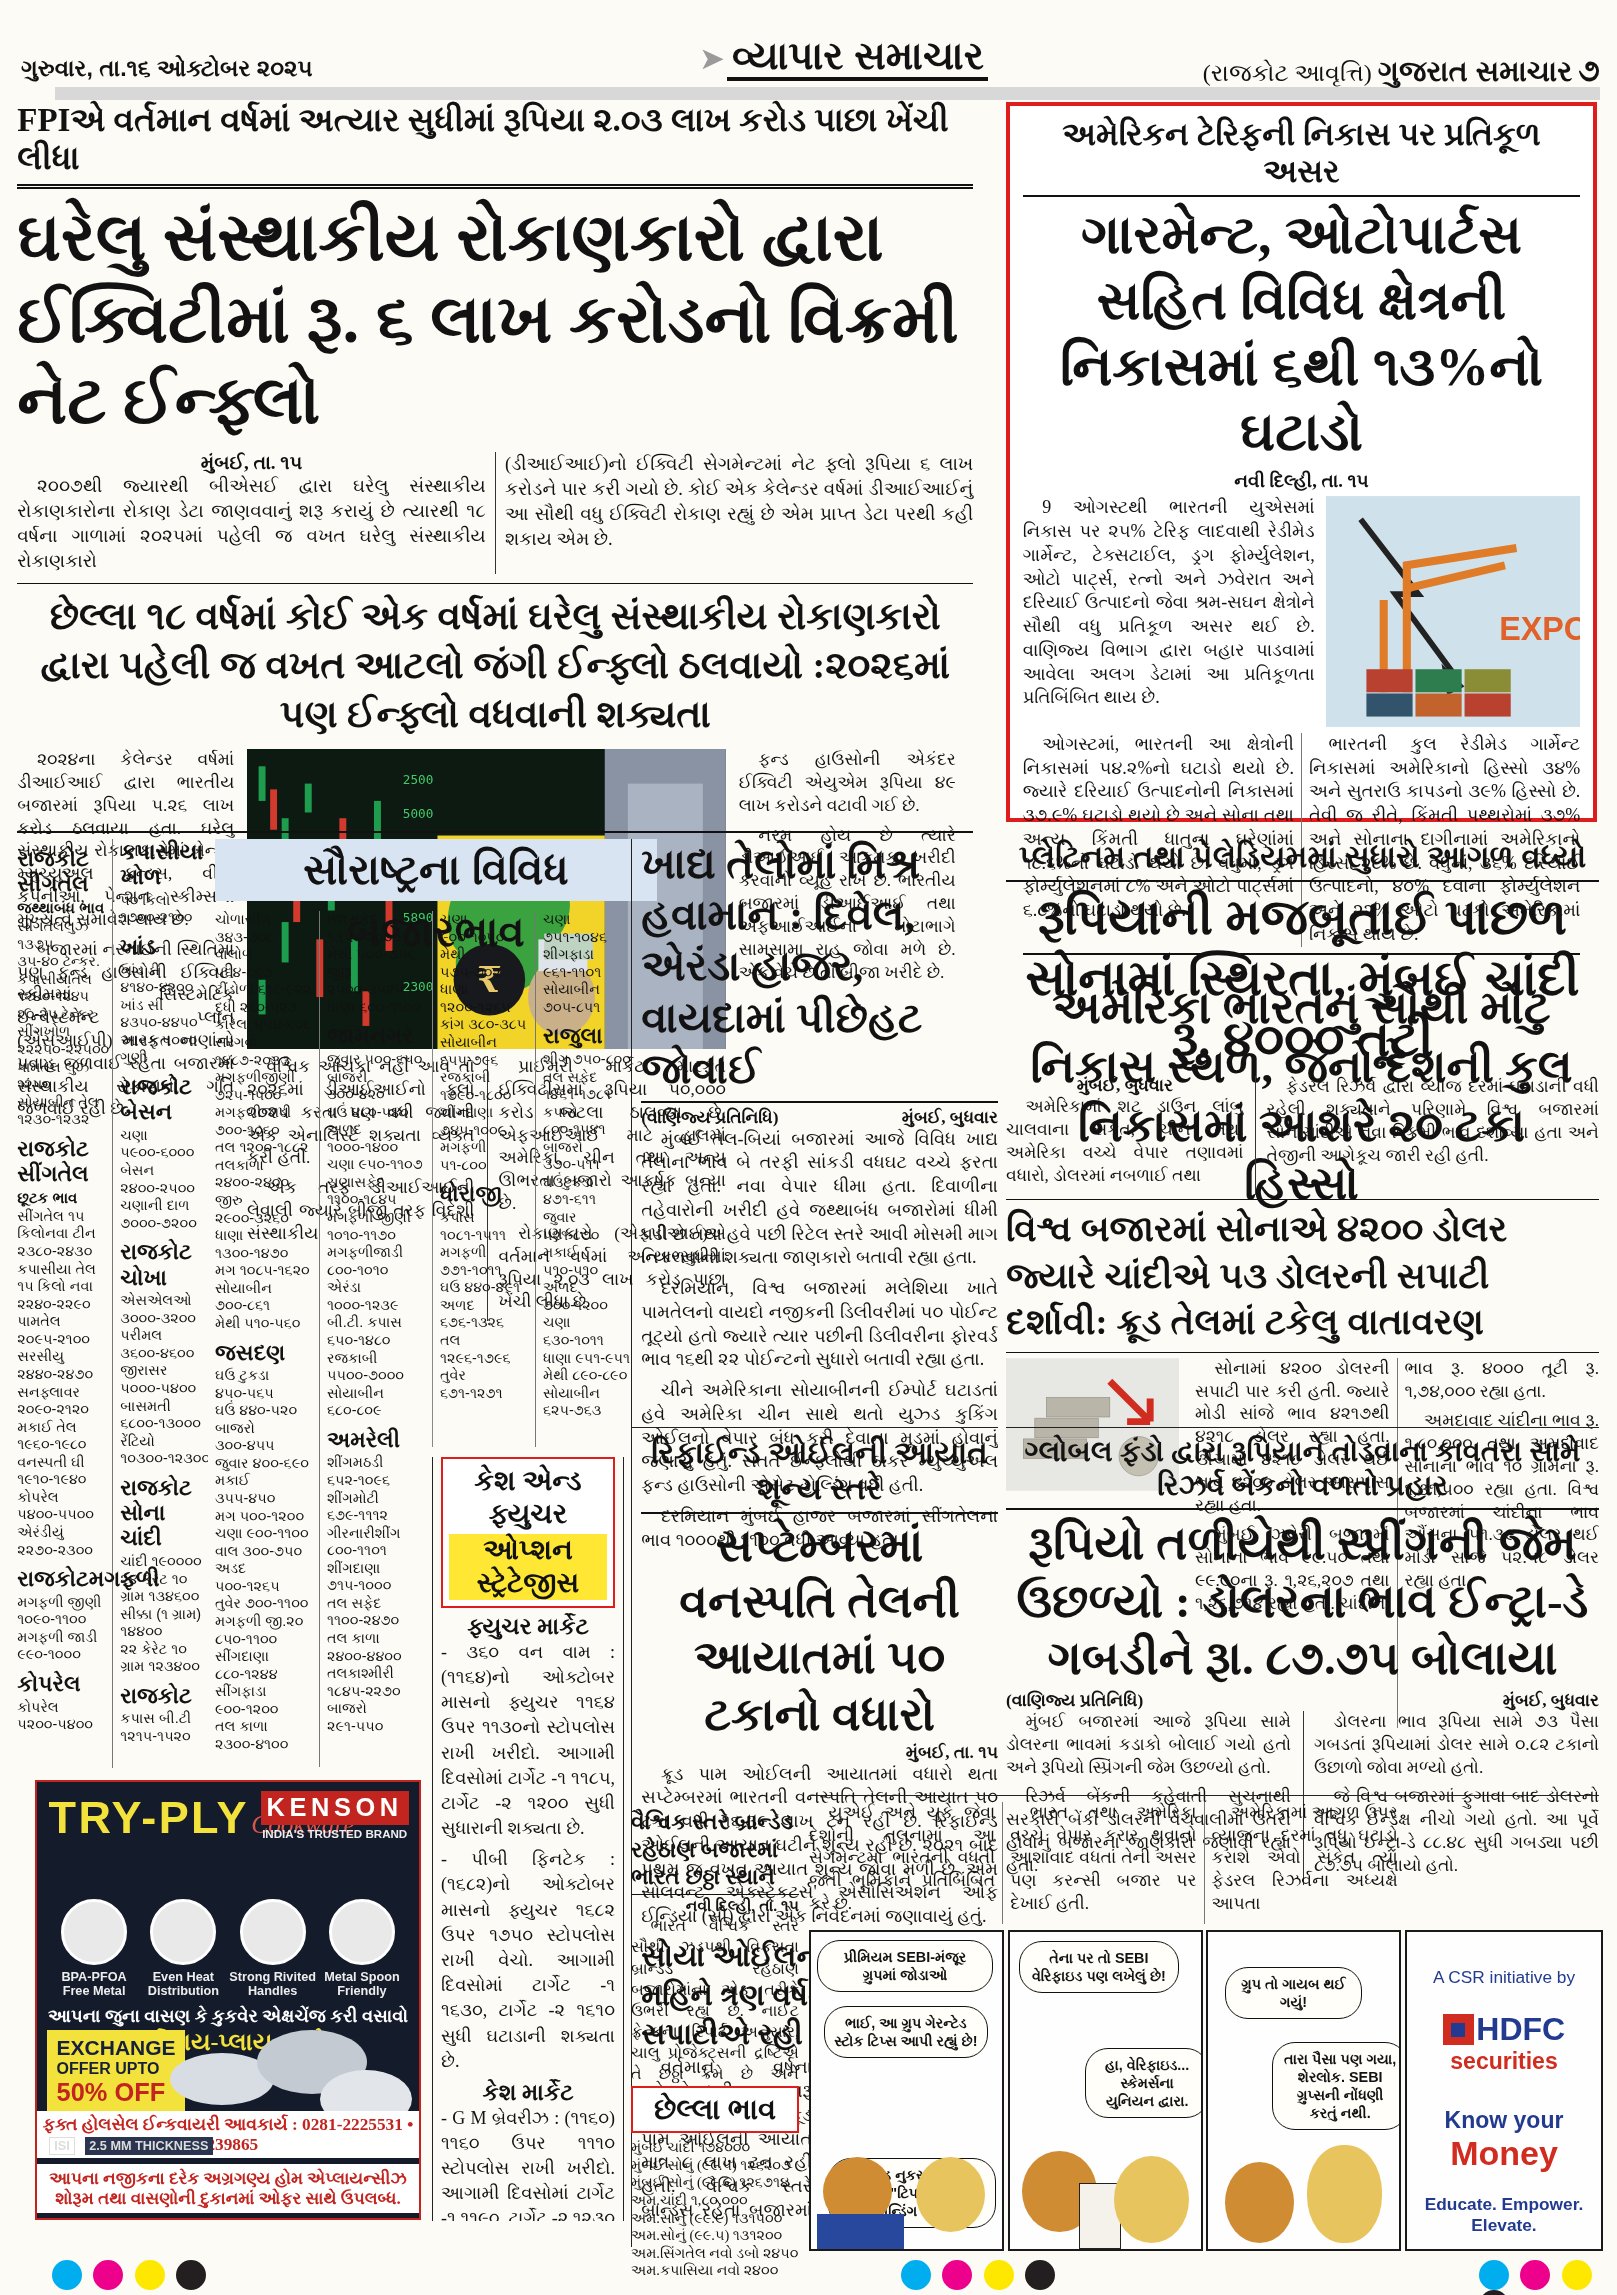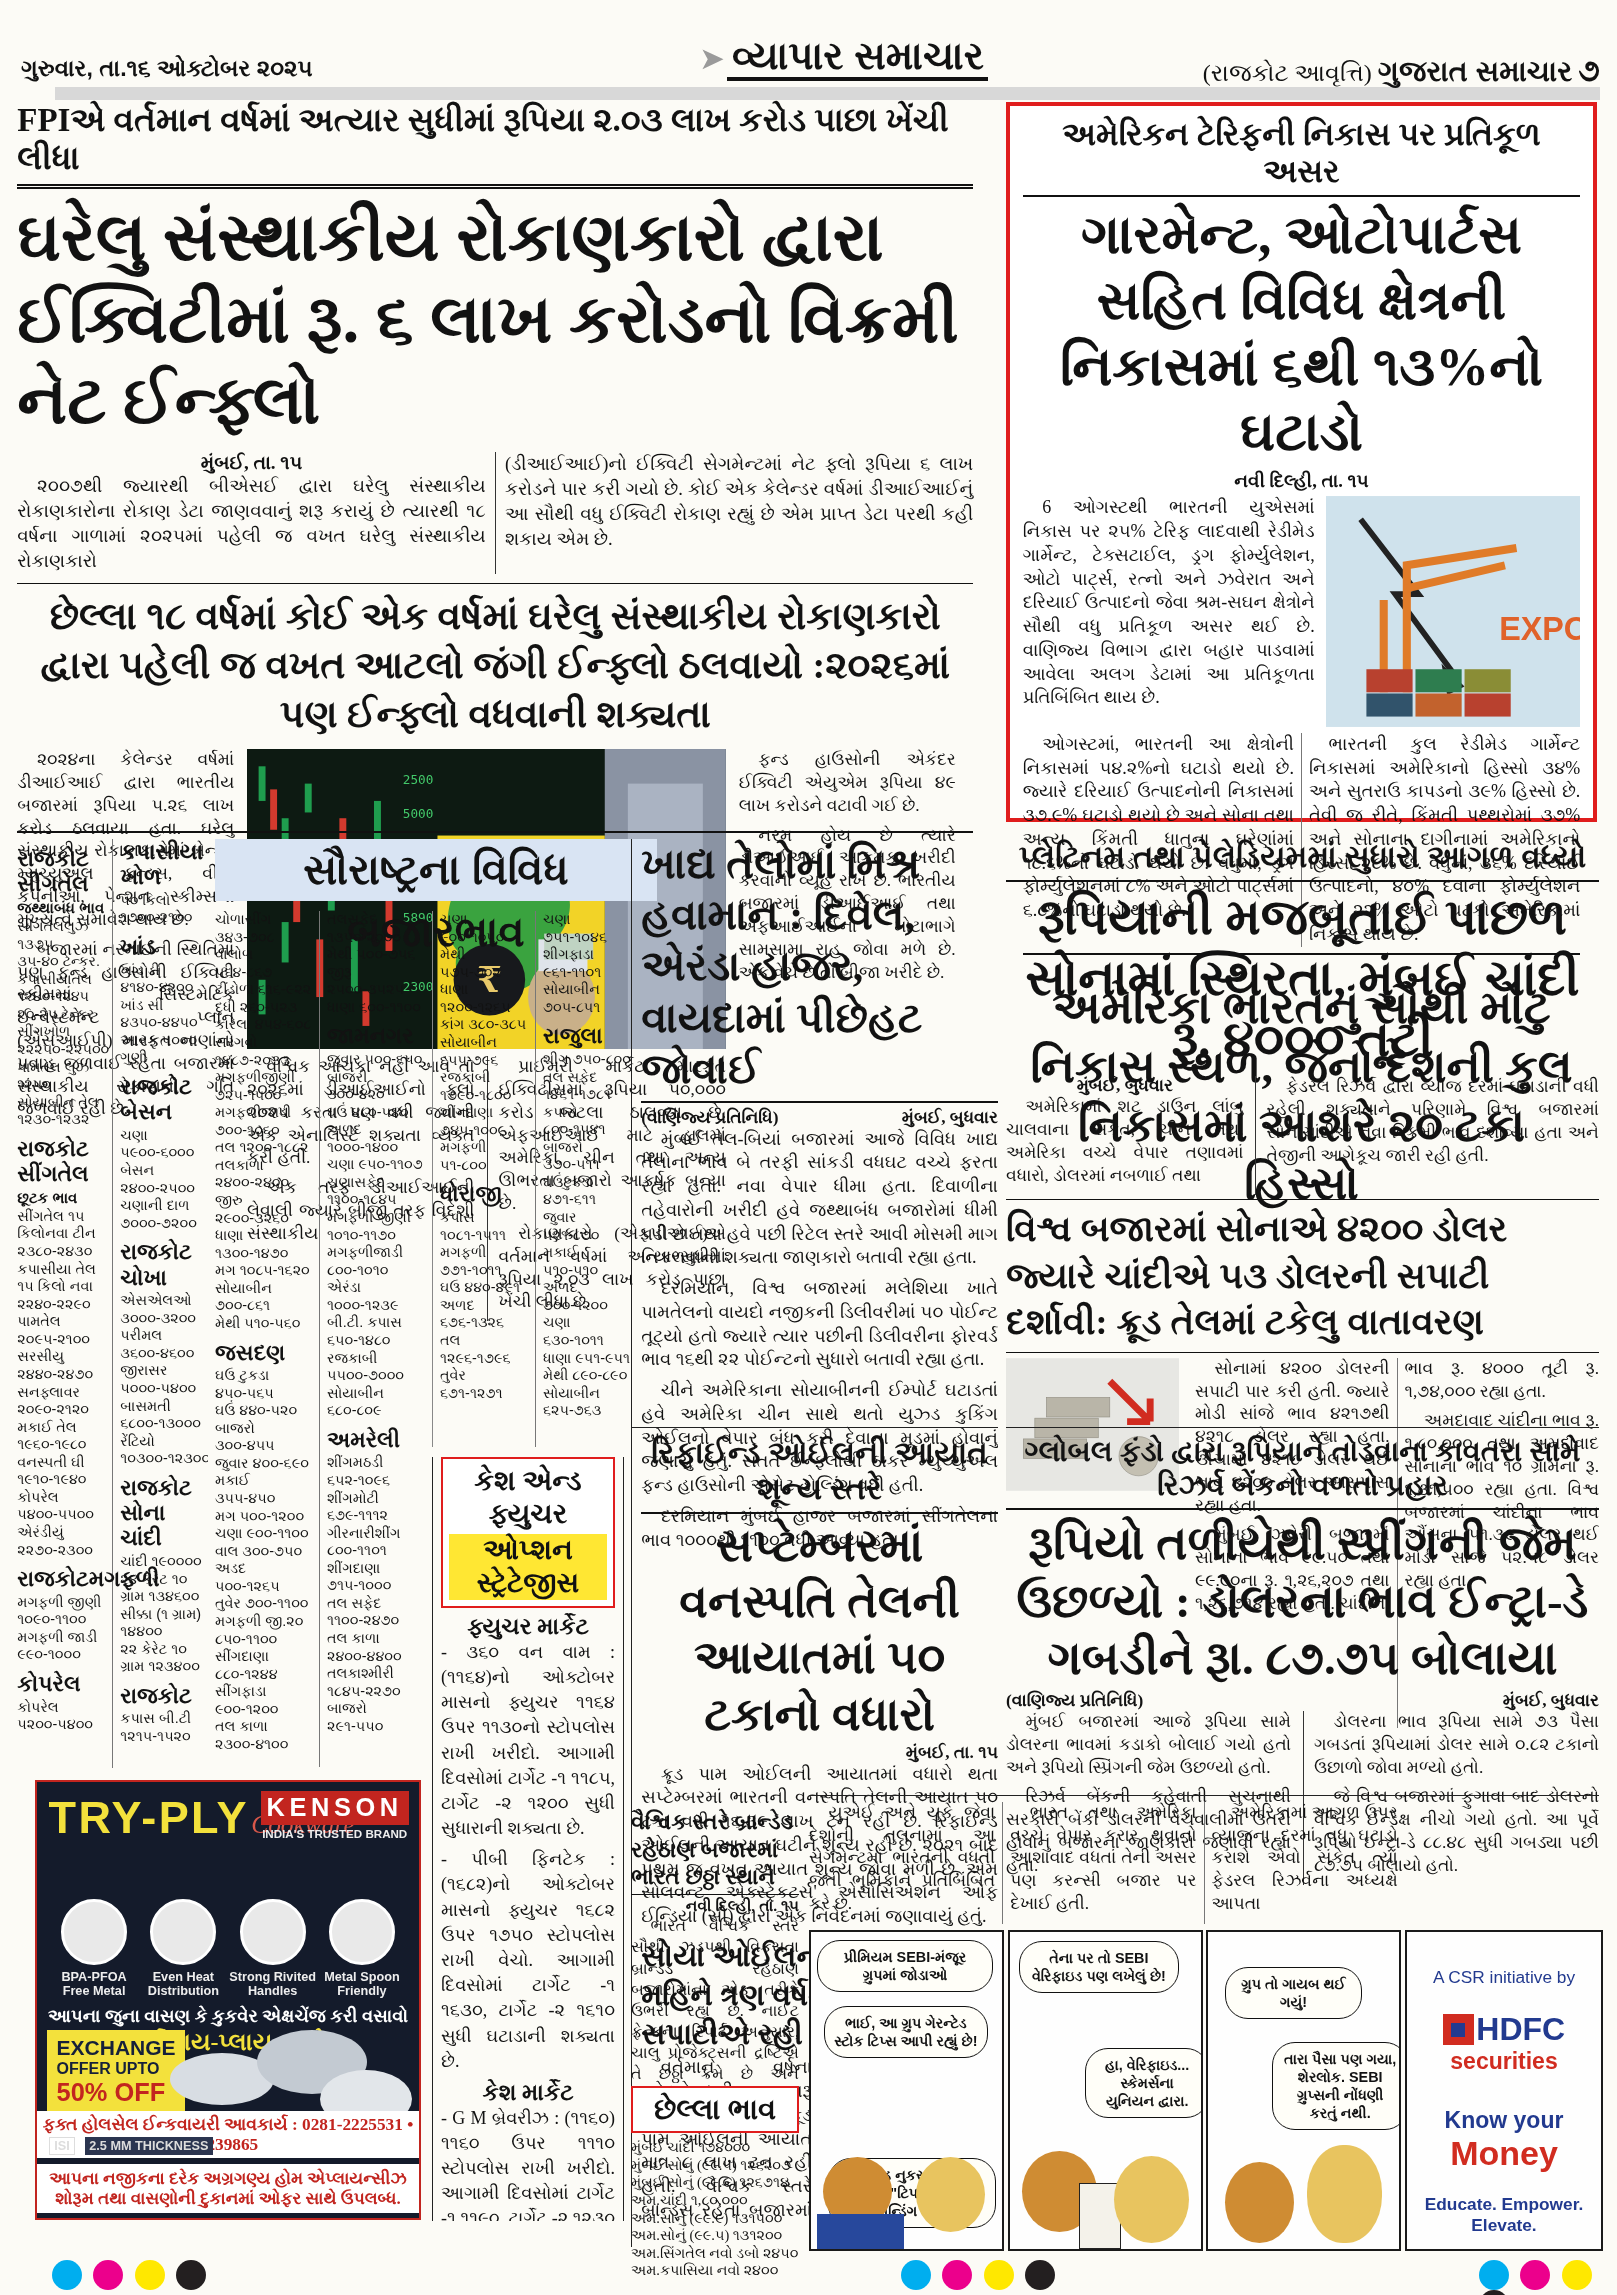--- a/index.html
+++ b/index.html
@@ -126,21 +126,21 @@
         </div>
     </div>
   </div>
 
   <div class="abs redbox" style="left:1006px;top:102px;width:591px;height:720px;padding:10.4px 12.7px;box-sizing:border-box">
     <div class="kick" style="font-size:32px">અમેરિકન ટેરિફની નિકાસ પર પ્રતિકૂળ અસર</div>
     <div class="hl1 ctr" style="font-size:54px;margin-top:5.8px">ગારમેન્ટ, ઓટોપાર્ટસ સહિત વિવિધ ક્ષેત્રની નિકાસમાં ૬થી ૧૩%નો ઘટાડો</div>
     <div class="ctr dateline" style="font-size:18.5px;margin-top:4.6px">નવી દિલ્હી, તા. ૧૫</div>
     <div style="display:flex;gap:11.6px;margin-top:4.6px">
       <div style="flex:1.15;font-size:18px">
-          <div class="para">6 ઓગસ્ટથી ભારતની યુએસમાં નિકાસ પર ૨૫% ટેરિફ લાદવાથી રેડીમેડ ગાર્મેન્ટ, ટેક્સટાઈલ, ડ્રગ ફોર્મ્યુલેશન, ઓટો પાર્ટ્સ, રત્નો અને ઝવેરાત અને દરિયાઈ ઉત્પાદનો જેવા શ્રમ-સઘન ક્ષેત્રોને સૌથી વધુ પ્રતિકૂળ અસર થઈ છે. વાણિજ્ય વિભાગ દ્વારા બહાર પાડવામાં આવેલા અલગ ડેટામાં આ પ્રતિકૂળતા પ્રતિબિંબિત થાય છે.</div>
+          <div class="para">9 ઓગસ્ટથી ભારતની યુએસમાં નિકાસ પર ૨૫% ટેરિફ લાદવાથી રેડીમેડ ગાર્મેન્ટ, ટેક્સટાઈલ, ડ્રગ ફોર્મ્યુલેશન, ઓટો પાર્ટ્સ, રત્નો અને ઝવેરાત અને દરિયાઈ ઉત્પાદનો જેવા શ્રમ-સઘન ક્ષેત્રોને સૌથી વધુ પ્રતિકૂળ અસર થઈ છે. વાણિજ્ય વિભાગ દ્વારા બહાર પાડવામાં આવેલા અલગ ડેટામાં આ પ્રતિકૂળતા પ્રતિબિંબિત થાય છે.</div>
         </div>
       <div style="width:254px">
         <svg width="254" height="231" viewBox="0 0 440 400">
           <rect width="440" height="400" fill="#cfe2ec"></rect>
           <path d="M60 40 L160 170 L120 170 L230 320" stroke="#222" stroke-width="10" fill="none"></path>
           <path d="M200 290 L240 330 L210 345 Z" fill="#222"></path>
           <g stroke="#e07b28" stroke-width="14" fill="none">
             <path d="M140 340 L140 120 L330 90"></path>
               <path d="M140 160 L310 120"></path>
               <path d="M100 340 L100 180"></path>

